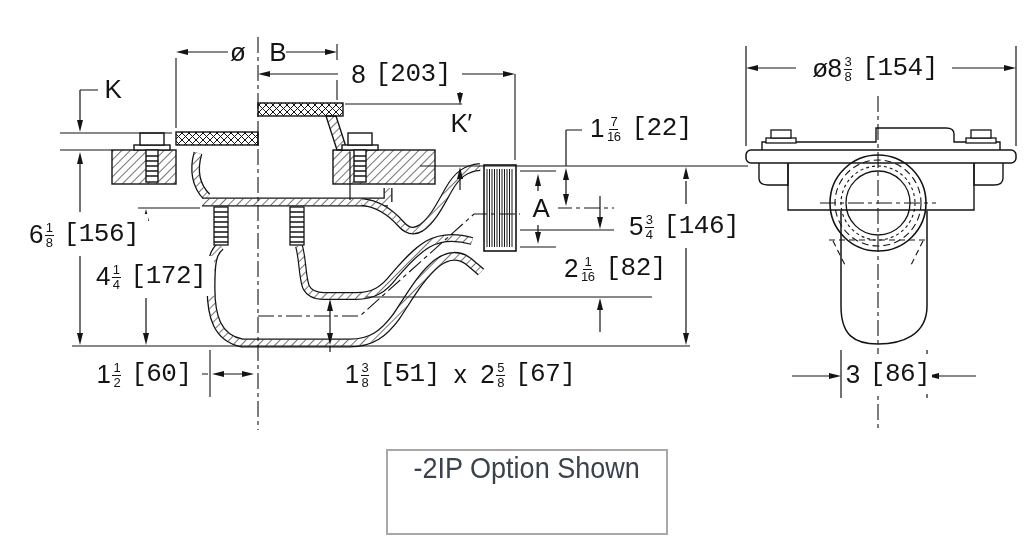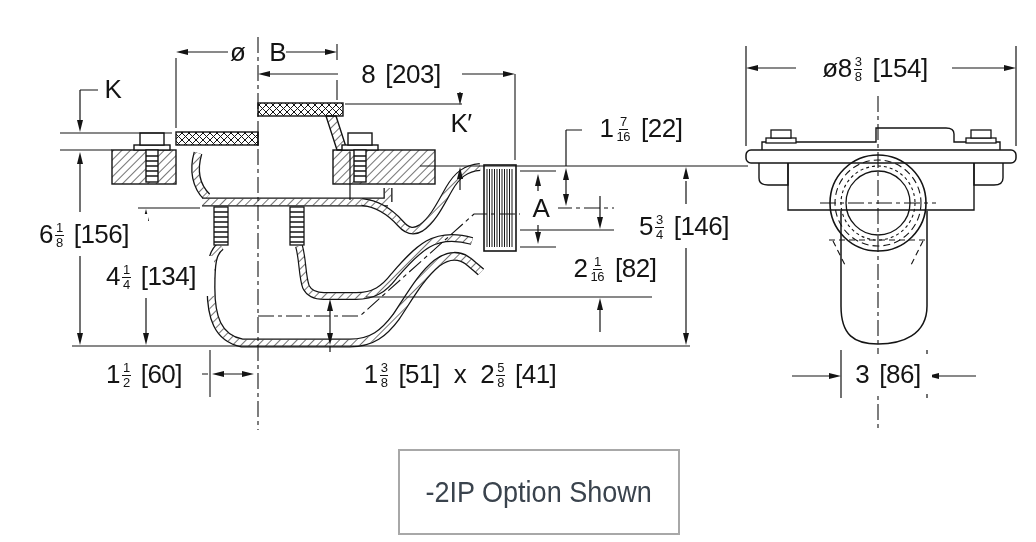--- a/index.html
+++ b/index.html
@@ -7,25 +7,25 @@
          font-family:"Liberation Sans",sans-serif;color:#141414;}
   #lines{position:absolute;left:0;top:0;z-index:0;}
   .lbl{position:absolute;z-index:2;display:flex;align-items:center;justify-content:center;
        font-size:26px;line-height:1;color:#141414;background:#fff;padding:0 3px;white-space:nowrap;
        letter-spacing:-0.5px;}
   .lbl.nobg{background:transparent;padding:0;}
   .frac{display:inline-flex;flex-direction:column;align-items:center;font-size:13px;
         line-height:1.05;margin-left:2px;transform:translateY(1px);}
   .frac .num{border-bottom:1.5px solid #141414;padding:0 1px;}
   .frac .den{padding:0 1px;}
-  .metric{margin-left:10px;}
+  .metric{margin-left:10px;font-family:Liberation Mono, monospace;}
   .sep{margin:0 14px;}
   .spread{justify-content:space-between;}
   #caption-box{position:absolute;z-index:2;left:386px;top:449px;width:278px;height:82px;
-       border:2px solid #a8a8a8;background:#fff;display:flex;align-items:center;justify-content:center;margin-left:12px;}
+       border:2px solid #a8a8a8;background:#fff;display:flex;justify-content:center;}
   #caption-box span{display:inline-block;transform:scaleX(.9);font-size:30px;font-weight:500;
        color:#3a434d;letter-spacing:0;}
 </style>
 </head>
 <body>
 
 <div id="stage">
 
 <svg id="lines" width="1036" height="542" viewBox="0 0 1036 542">
   <defs>
@@ -274,21 +274,21 @@
       </span>
   <span class="metric">[156]</span>
 </div>
 
 <div class="lbl" style="left:88px;top:256px;width:120px;height:40px;">
   <span>4</span>
   <span class="frac">
         <span class="num">1</span>
         <span class="den">4</span>
       </span>
-  <span class="metric">[134]</span>
+  <span class="metric">[172]</span>
 </div>
 
 <div class="lbl" style="left:86px;top:355px;width:110px;height:38px;">
   <span>1</span>
   <span class="frac">
         <span class="num">1</span>
         <span class="den">2</span>
       </span>
   <span class="metric">[60]</span>
 </div>
@@ -299,21 +299,21 @@
         <span class="num">3</span>
         <span class="den">8</span>
       </span>
   <span class="metric">[51]</span>
   <span class="sep">x</span>
   <span>2</span>
   <span class="frac">
         <span class="num">5</span>
         <span class="den">8</span>
       </span>
-  <span class="metric">[41]</span>
+  <span class="metric">[67]</span>
 </div>
 
 <div class="lbl" style="left:798px;top:46px;width:148px;height:44px;">
   <span>ø</span>
   <span>8</span>
   <span class="frac">
         <span class="num">3</span>
         <span class="den">8</span>
       </span>
   <span class="metric">[154]</span>

